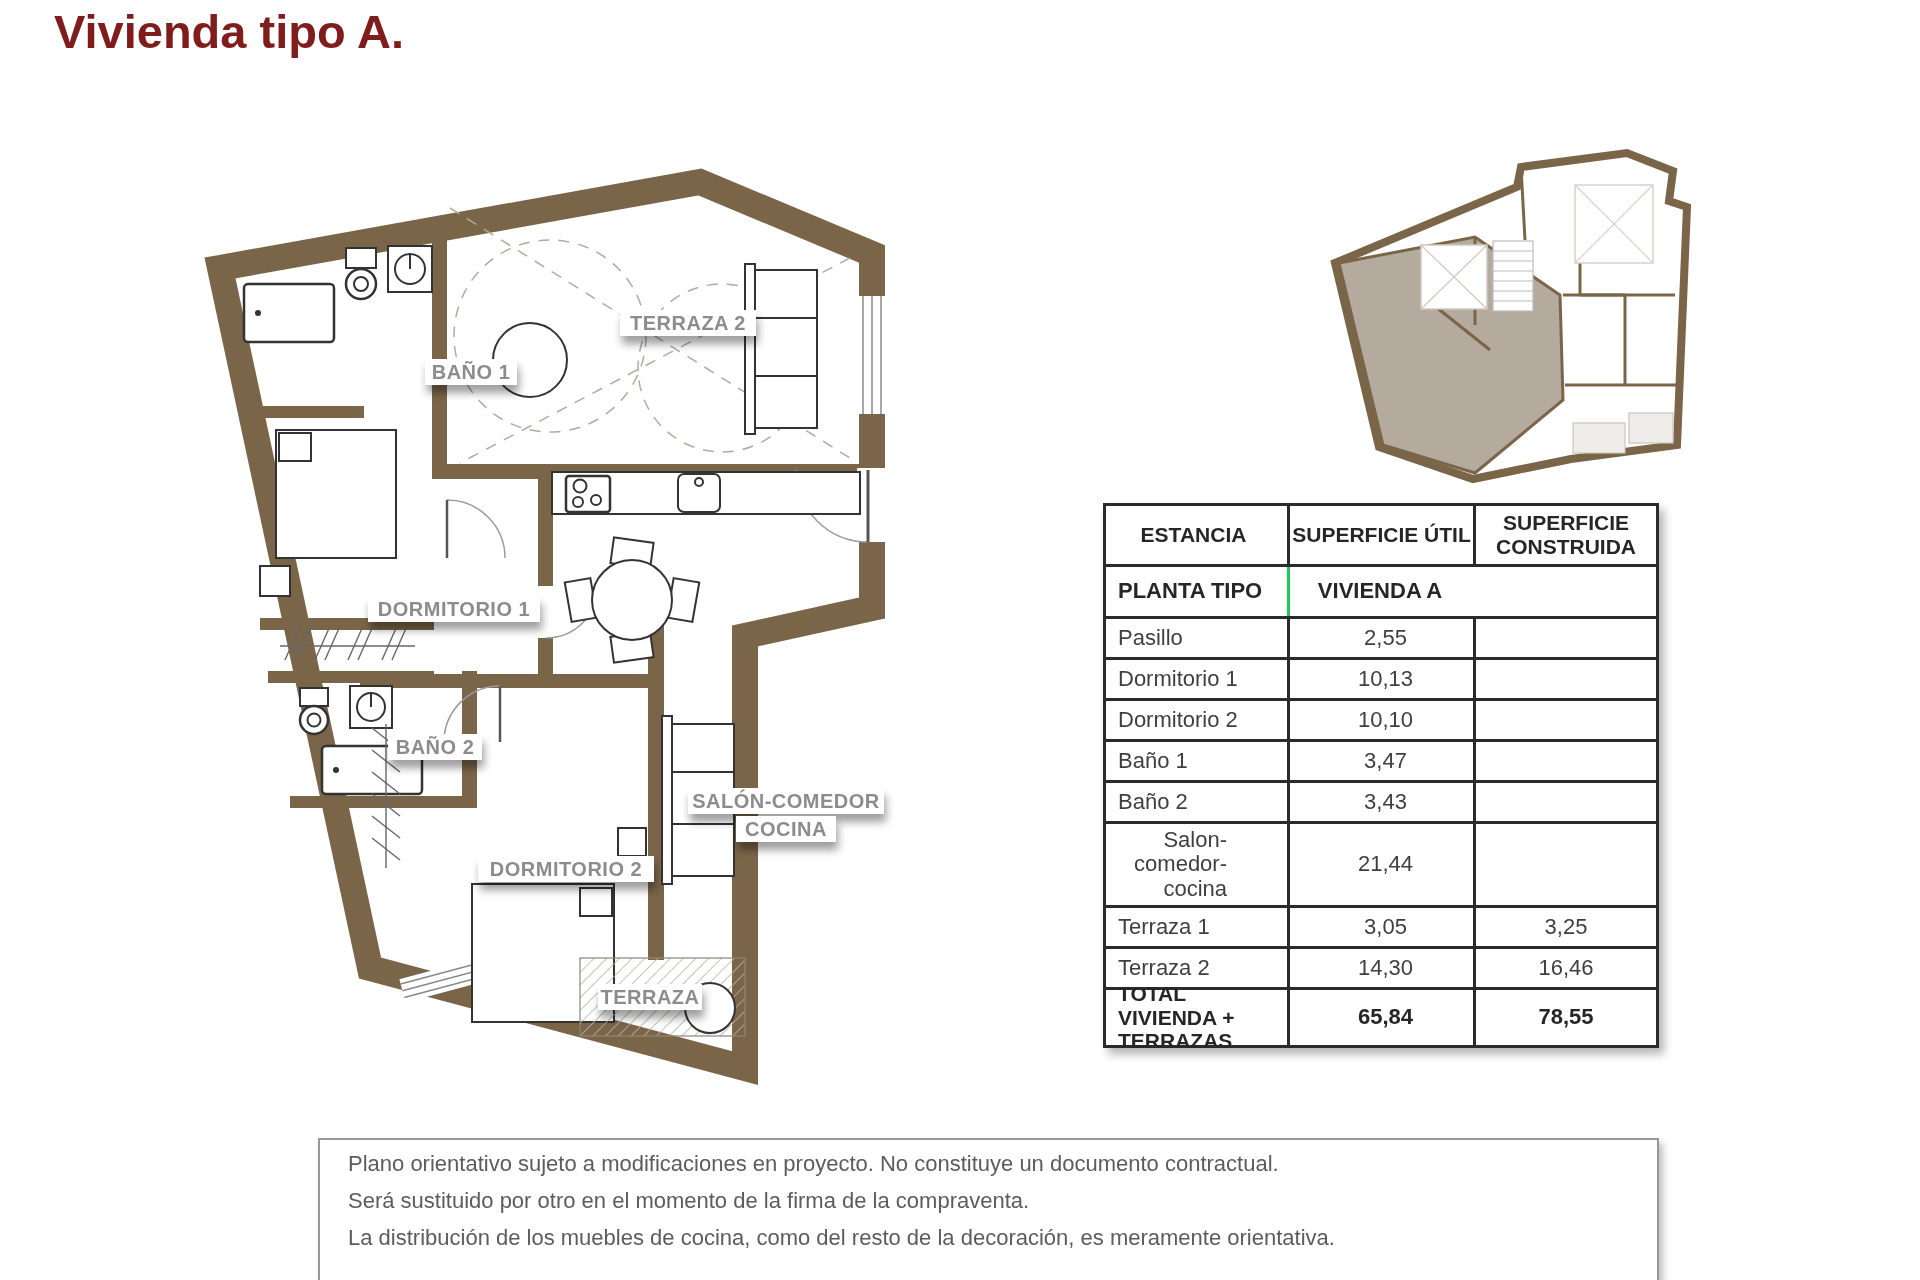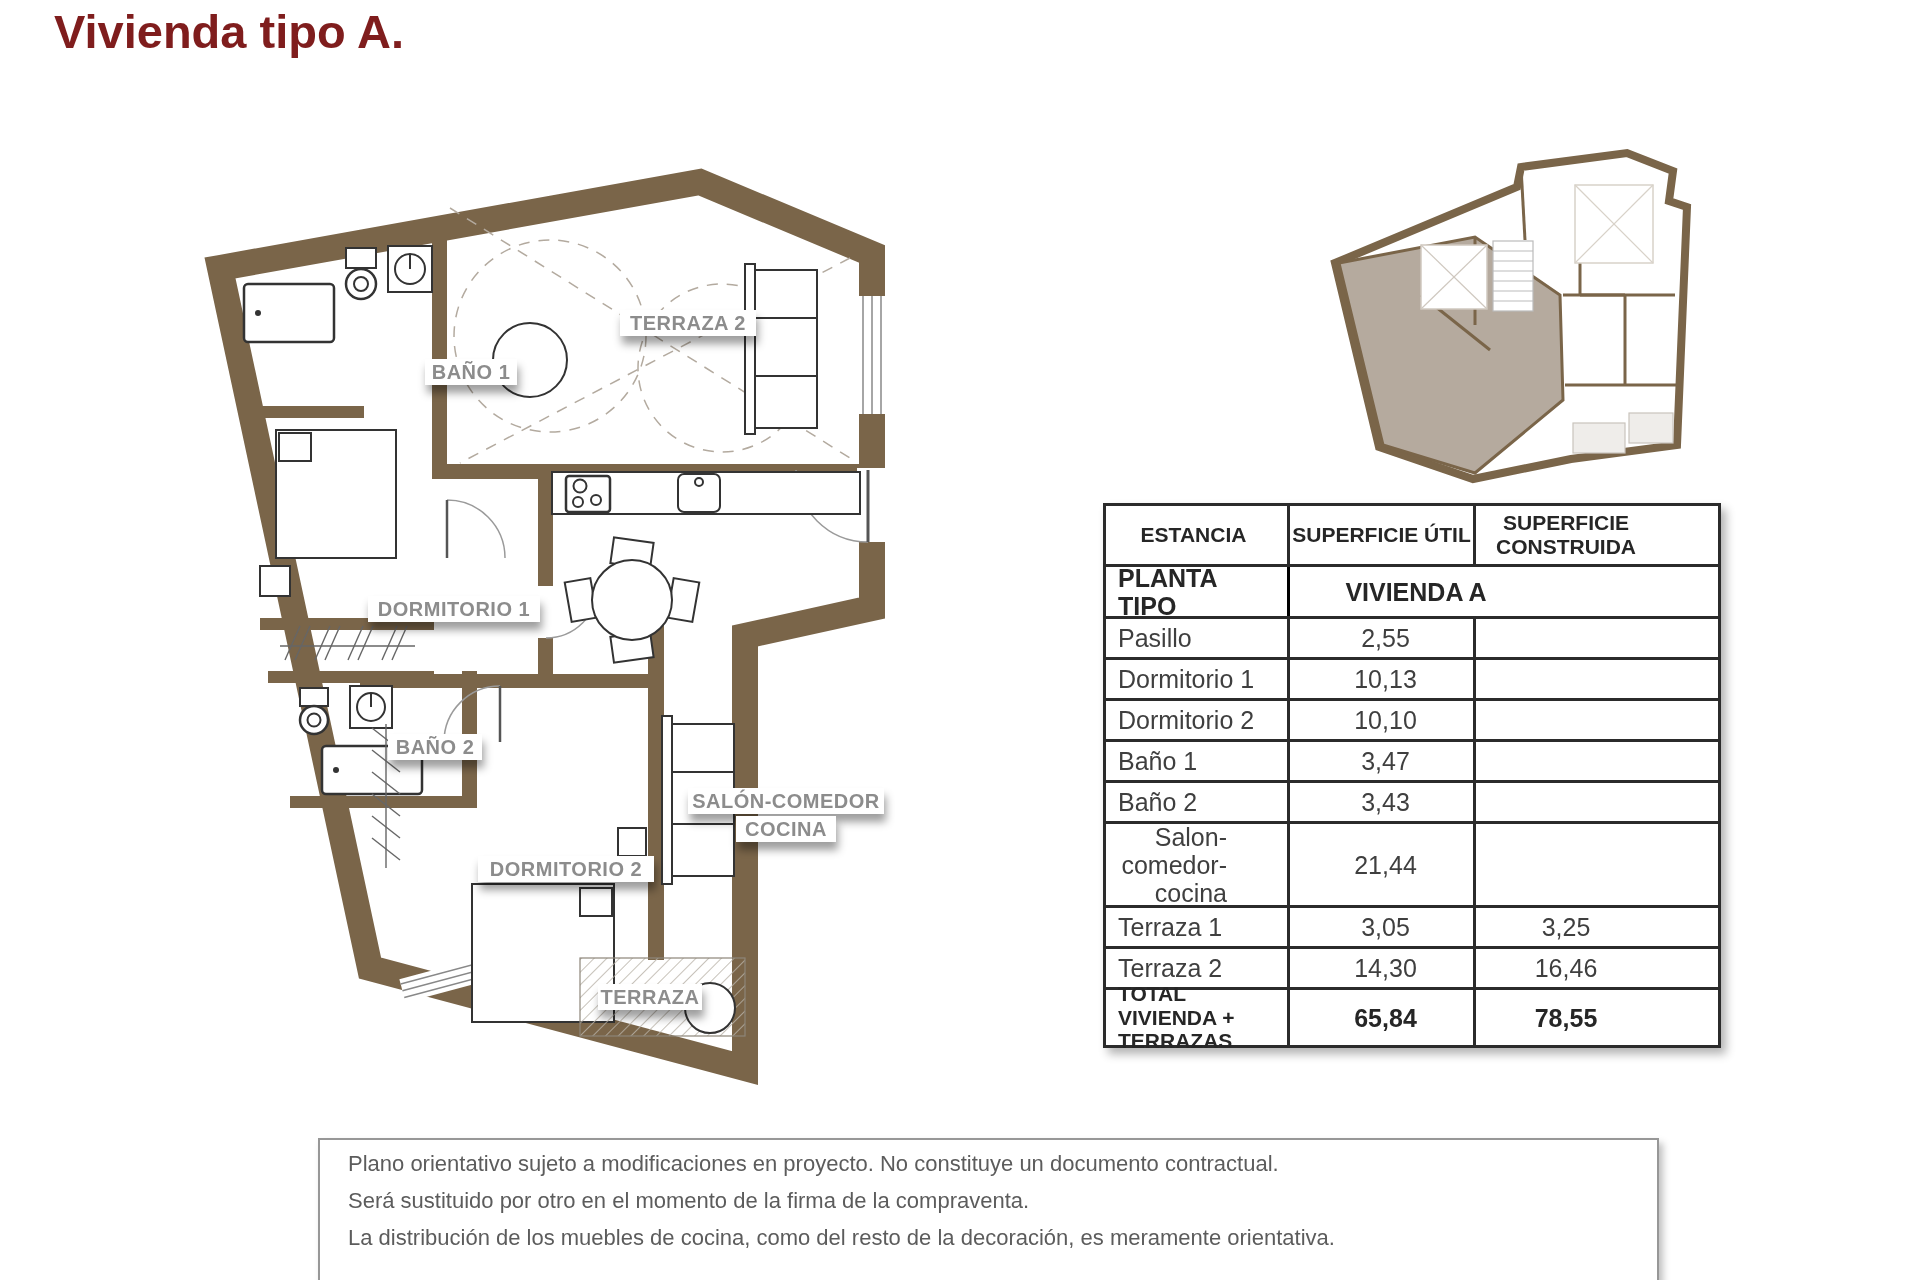--- a/index.html
+++ b/index.html
@@ -9,31 +9,31 @@
   .title{position:absolute;left:54px;top:4px;font-size:47px;font-weight:bold;
          color:#7f1d1d;letter-spacing:0px;}
 
   
   #plan-wrap{position:absolute;left:200px;top:168px;width:695px;height:935px;}
   #mini-wrap{position:absolute;left:1325px;top:145px;width:375px;height:350px;}
   .room-label{font-family:"Liberation Sans",sans-serif;font-weight:bold;
               font-size:20px;fill:#8c8c8c;letter-spacing:.5px;}
 
   
-  .ptable{position:absolute;left:1103px;top:503px;width:618px;
+  .ptable{position:absolute;left:1103px;top:503px;width:556px;
           border:3px solid #2b2b2b;background:#fff;color:#3f3f3f;
           box-shadow:5px 6px 9px rgba(0,0,0,.30);box-sizing:border-box;}
   .tr{display:flex;border-top:3px solid #2b2b2b;box-sizing:border-box;}
   .tr:first-child{border-top:none;}
-  .td{box-sizing:border-box;display:flex;align-items:center;font-size:25px;
+  .td{box-sizing:border-box;display:flex;align-items:center;font-size:22px;
       line-height:1.12;}
   .c1{width:181px;justify-content:flex-start;padding-left:12px;padding-right:6px;}
   .c2{width:186px;justify-content:center;text-align:center;border-left:3px solid #2b2b2b;padding-left:8px;}
   .c3{width:183px;justify-content:center;text-align:center;border-left:3px solid #2b2b2b;}
-  .cmerge{width:369px;border-left:3px solid #000000;padding-left:36px;}
+  .cmerge{width:369px;border-left:3px solid #22c55e;}
   .cmerge span{display:inline-block;width:186px;text-align:center;margin-left:-3px;}
   .h-row{height:58px;}
   .h-row .td{font-weight:bold;color:#262626;font-size:21px;justify-content:center;
              text-align:center;padding-left:0;}
   .sub-row{height:52px;}
   .sub-row .td{font-weight:bold;color:#262626;}
   .s-row{height:41px;}
   .salon-row{height:84px;}
   .tot-row{height:62px;}
   .tot-row .td{font-weight:bold;color:#262626;}

